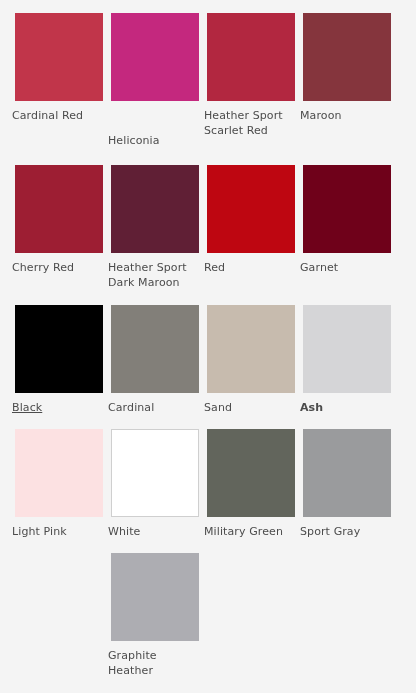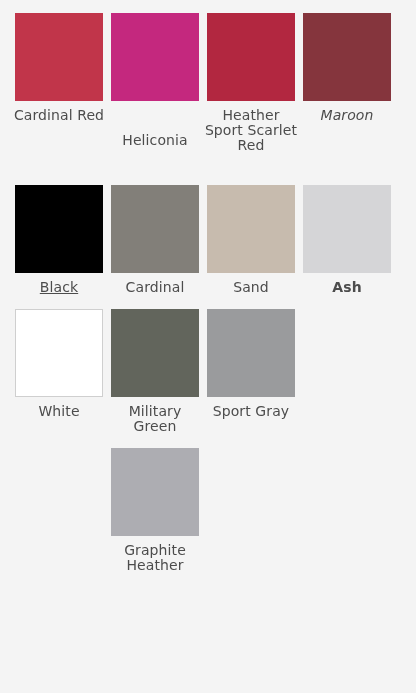--- a/index.html
+++ b/index.html
@@ -41,24 +41,23 @@
     height: 88px;
     display: block;
   }
   .swatch-chip.bordered {
     width: 86px;
     height: 86px;
     border: 1px solid #cfcfcf;
   }
   .swatch-label {
     margin-top: 7px;
-    font-size: 14px;
+    font-size: 11px;
     line-height: 15px;
     color: #4c4c4c;
-    text-align: center;
     letter-spacing: 0.1px;
     width: 94px;
   }
   .row-gap-1 { height: 17px; }
   .row-gap-2 { height: 15px; }
   .row-gap-3 { height: 14px; }
   .row-gap-4 { height: 14px; }
 </style>
 </head>
 <body style="background-color: rgb(244, 244, 244);">
@@ -73,26 +72,44 @@
     <div class="swatch-cell">
       <div class="swatch-chip" style="background-color: rgb(196, 40, 126);"></div>
       <div class="swatch-label" style="color: rgb(76, 76, 76); margin-top: 32px;">Heliconia</div>
     </div>
     <div class="swatch-cell">
       <div class="swatch-chip" style="background-color: rgb(178, 39, 64);"></div>
       <div class="swatch-label" style="color: rgb(76, 76, 76);">Heather Sport Scarlet Red</div>
     </div>
     <div class="swatch-cell">
       <div class="swatch-chip" style="background-color: rgb(133, 53, 61);"></div>
-      <div class="swatch-label" style="color: rgb(76, 76, 76); font-style: italic;">Maroon</div>
+      <div class="swatch-label" style="color: rgb(76, 76, 76);">Maroon</div>
     </div>
   </div>
 
   <div class="row-gap-1"></div>
 
+  <div class="swatch-row">
+    <div class="swatch-cell">
+      <div class="swatch-chip" style="background-color: rgb(157, 30, 51);"></div>
+      <div class="swatch-label" style="color: rgb(76, 76, 76);">Cherry Red</div>
+    </div>
+    <div class="swatch-cell">
+      <div class="swatch-chip" style="background-color: rgb(96, 31, 53);"></div>
+      <div class="swatch-label" style="color: rgb(76, 76, 76);">Heather Sport Dark Maroon</div>
+    </div>
+    <div class="swatch-cell">
+      <div class="swatch-chip" style="background-color: rgb(190, 6, 17);"></div>
+      <div class="swatch-label" style="color: rgb(76, 76, 76);">Red</div>
+    </div>
+    <div class="swatch-cell">
+      <div class="swatch-chip" style="background-color: rgb(111, 1, 26);"></div>
+      <div class="swatch-label" style="color: rgb(76, 76, 76);">Garnet</div>
+    </div>
+  </div>
 
   <div class="row-gap-2"></div>
 
   <div class="swatch-row">
     <div class="swatch-cell">
       <div class="swatch-chip" style="background-color: rgb(0, 0, 0);"></div>
       <div class="swatch-label" style="color: rgb(76, 76, 76); text-decoration: underline;">Black</div>
     </div>
     <div class="swatch-cell">
       <div class="swatch-chip" style="background-color: rgb(130, 127, 121);"></div>
@@ -104,20 +121,24 @@
     </div>
     <div class="swatch-cell">
       <div class="swatch-chip" style="background-color: rgb(213, 213, 215);"></div>
       <div class="swatch-label" style="color: rgb(76, 76, 76); font-weight: bold;">Ash</div>
     </div>
   </div>
 
   <div class="row-gap-3"></div>
 
   <div class="swatch-row">
+    <div class="swatch-cell">
+      <div class="swatch-chip" style="background-color: rgb(252, 225, 226);"></div>
+      <div class="swatch-label" style="color: rgb(76, 76, 76);">Light Pink</div>
+    </div>
     <div class="swatch-cell">
       <div class="swatch-chip bordered" style="background-color: rgb(255, 255, 255); border-color: rgb(207, 207, 207);"></div>
       <div class="swatch-label" style="color: rgb(76, 76, 76);">White</div>
     </div>
     <div class="swatch-cell">
       <div class="swatch-chip" style="background-color: rgb(98, 101, 92);"></div>
       <div class="swatch-label" style="color: rgb(76, 76, 76);">Military Green</div>
     </div>
     <div class="swatch-cell">
       <div class="swatch-chip" style="background-color: rgb(154, 155, 157);"></div>

